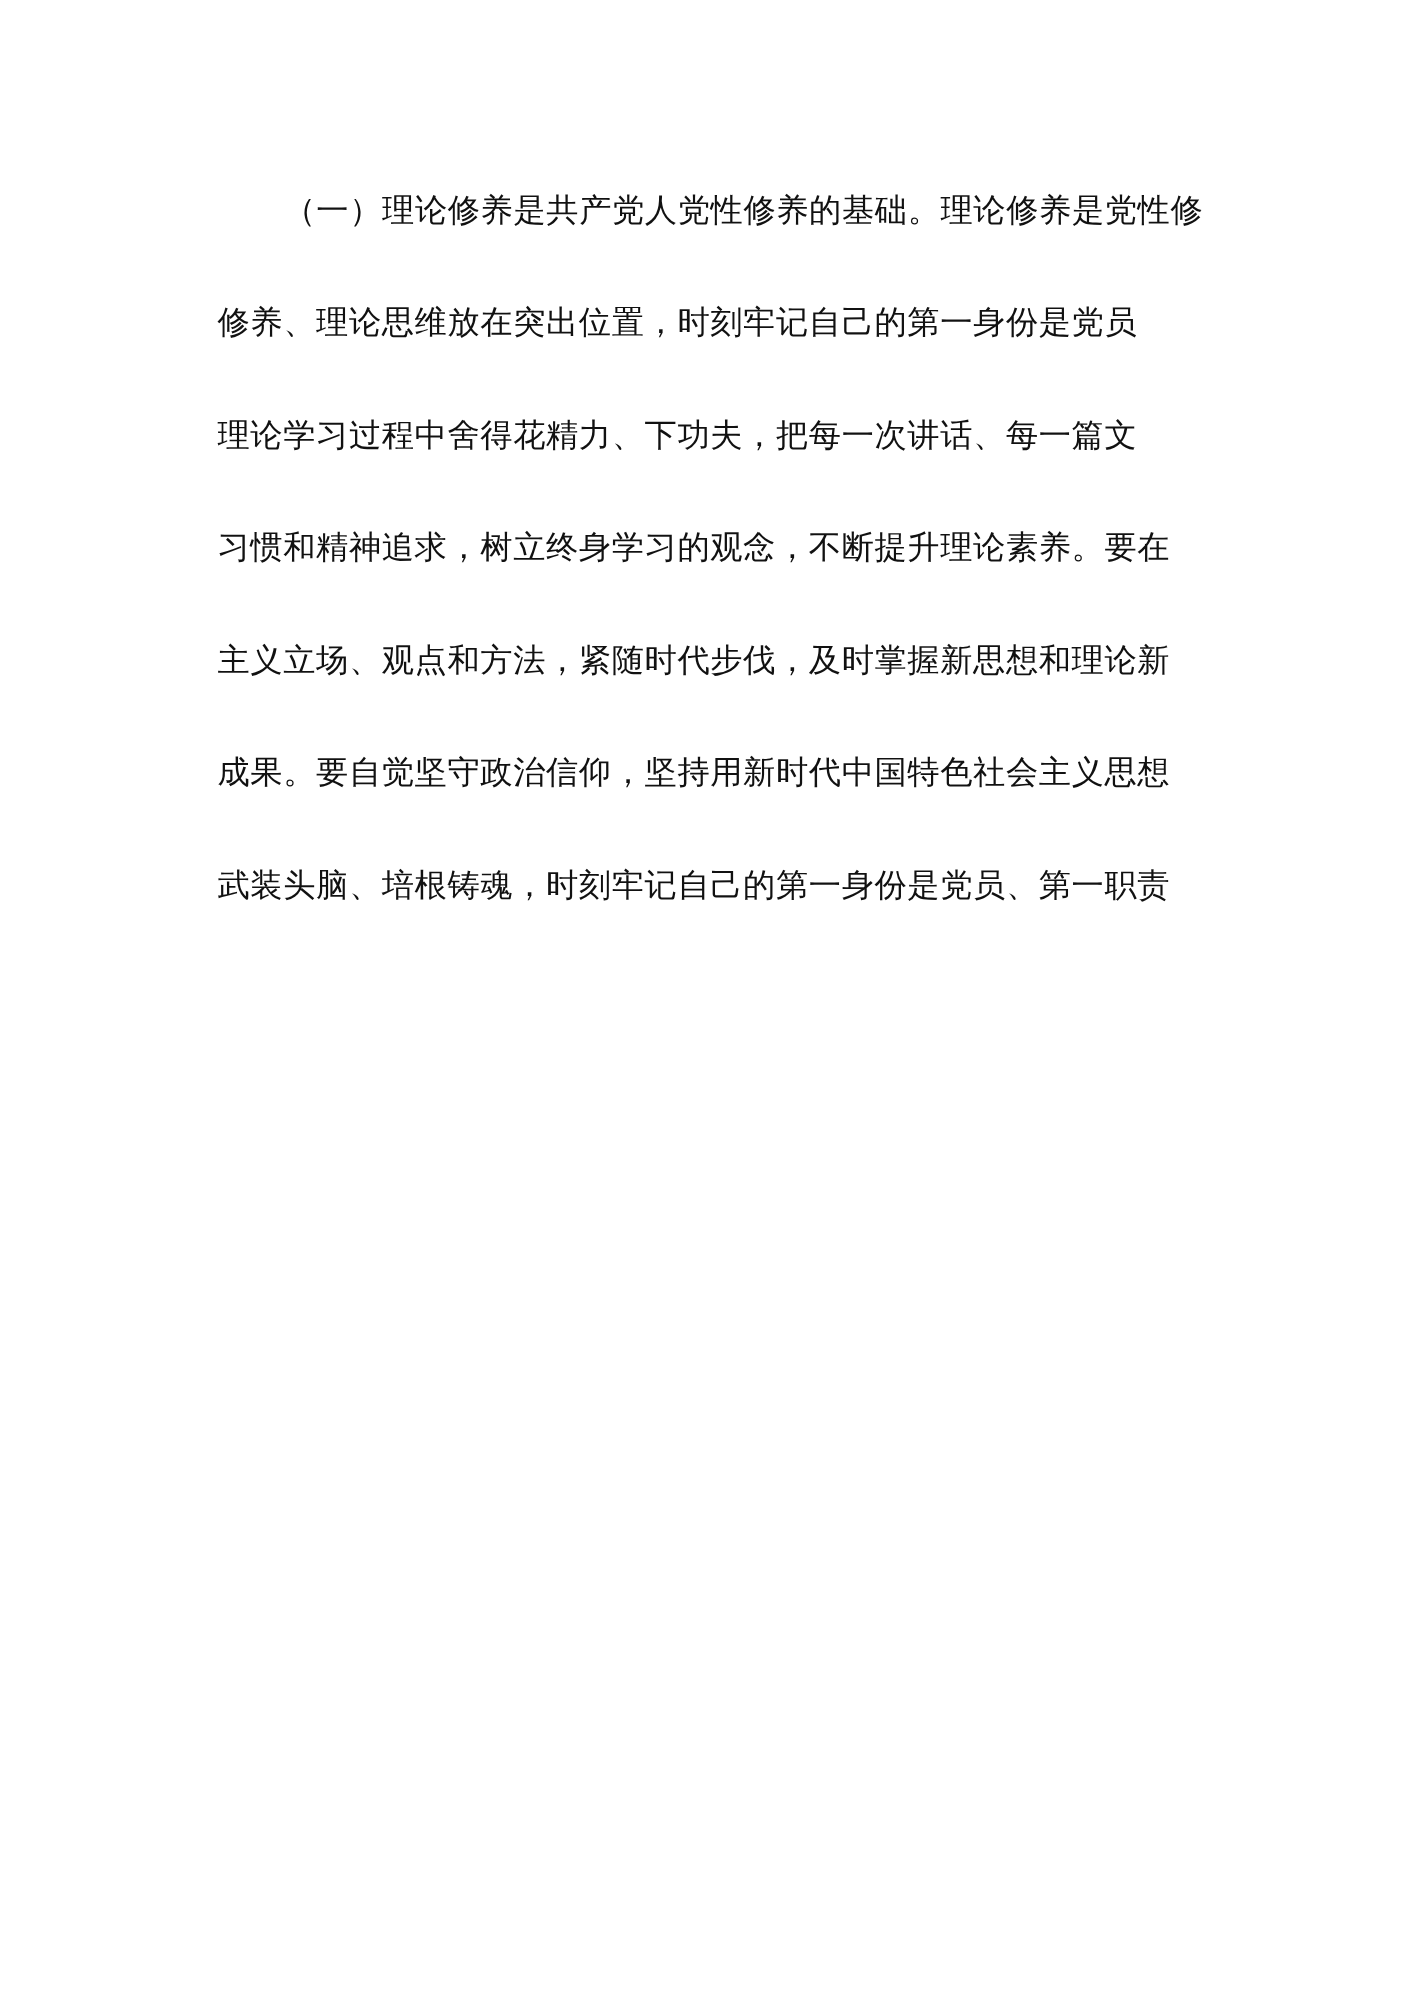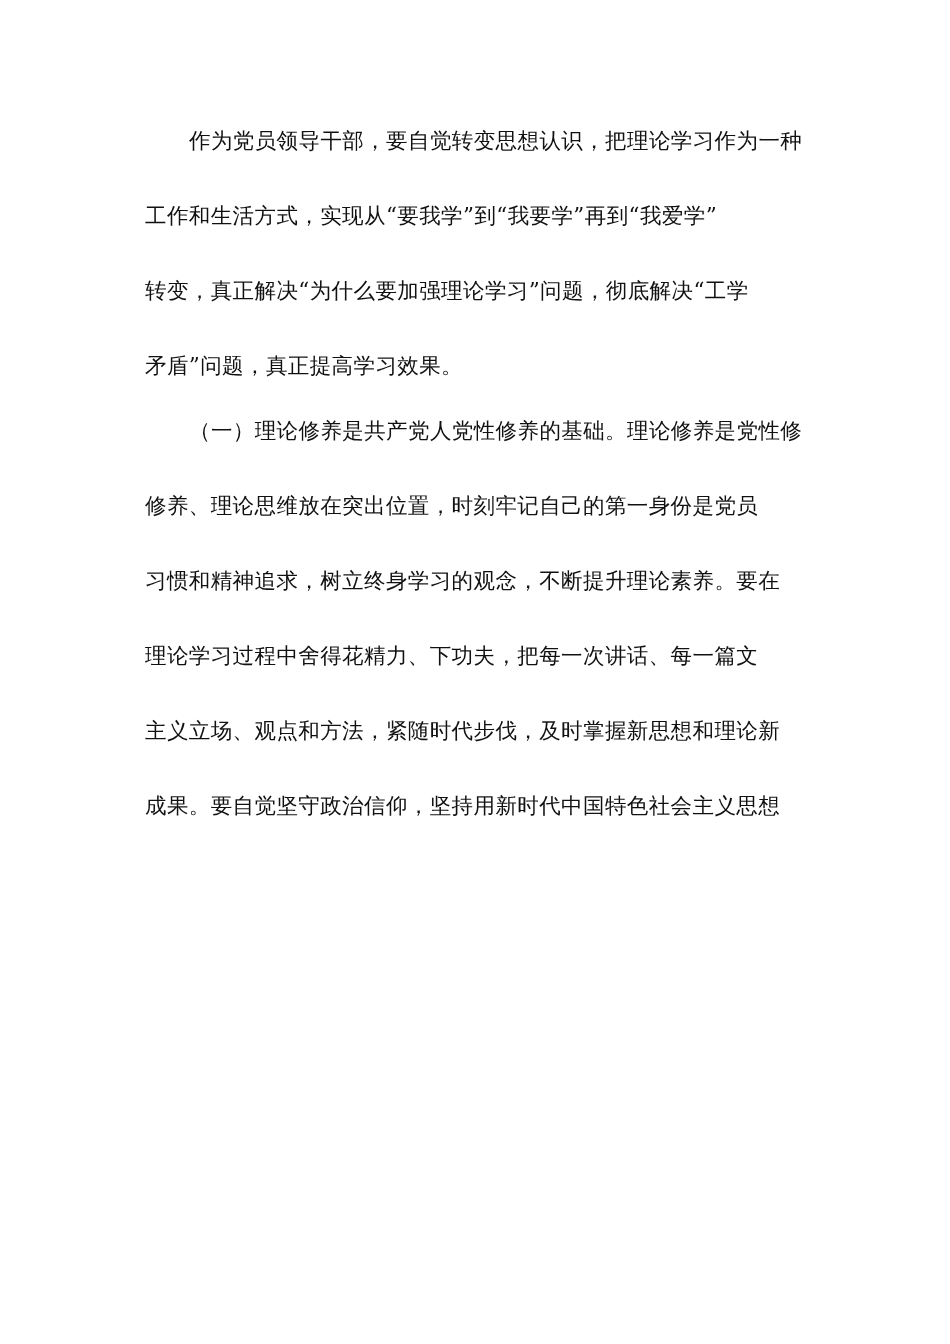--- a/index.html
+++ b/index.html
@@ -14,27 +14,22 @@
   .line { display: block; height: 75px; line-height: 32px; white-space: nowrap; letter-spacing: 0.4px; }
   .indent { padding-left: 44px; }
   .p1-end { height: 65px; }
 </style>
 </head>
 <body>
 
 <div class="page">
   <div class="content">
     <div class="para">
-      <span class="line indent">作为党员领导干部，要自觉转变思想认识，把理论学习作为一种</span>
-      <span class="line">工作和生活方式，实现从“要我学”到“我要学”再到“我爱学”</span>
-      <span class="line">转变，真正解决“为什么要加强理论学习”问题，彻底解决“工学</span>
-      <span class="line p1-end">矛盾”问题，真正提高学习效果。</span>
-    </div>
-    <div class="para">
       <span class="line indent">（一）理论修养是共产党人党性修养的基础。理论修养是党性修</span>
       <span class="line">修养、理论思维放在突出位置，时刻牢记自己的第一身份是党员</span>
+      <span class="line">理论学习过程中舍得花精力、下功夫，把每一次讲话、每一篇文</span>
       <span class="line">习惯和精神追求，树立终身学习的观念，不断提升理论素养。要在</span>
-      <span class="line">理论学习过程中舍得花精力、下功夫，把每一次讲话、每一篇文</span>
       <span class="line">主义立场、观点和方法，紧随时代步伐，及时掌握新思想和理论新</span>
       <span class="line">成果。要自觉坚守政治信仰，坚持用新时代中国特色社会主义思想</span>
+      <span class="line">武装头脑、培根铸魂，时刻牢记自己的第一身份是党员、第一职责</span>
     </div>
   </div>
 </div>
 
 </body></html>

